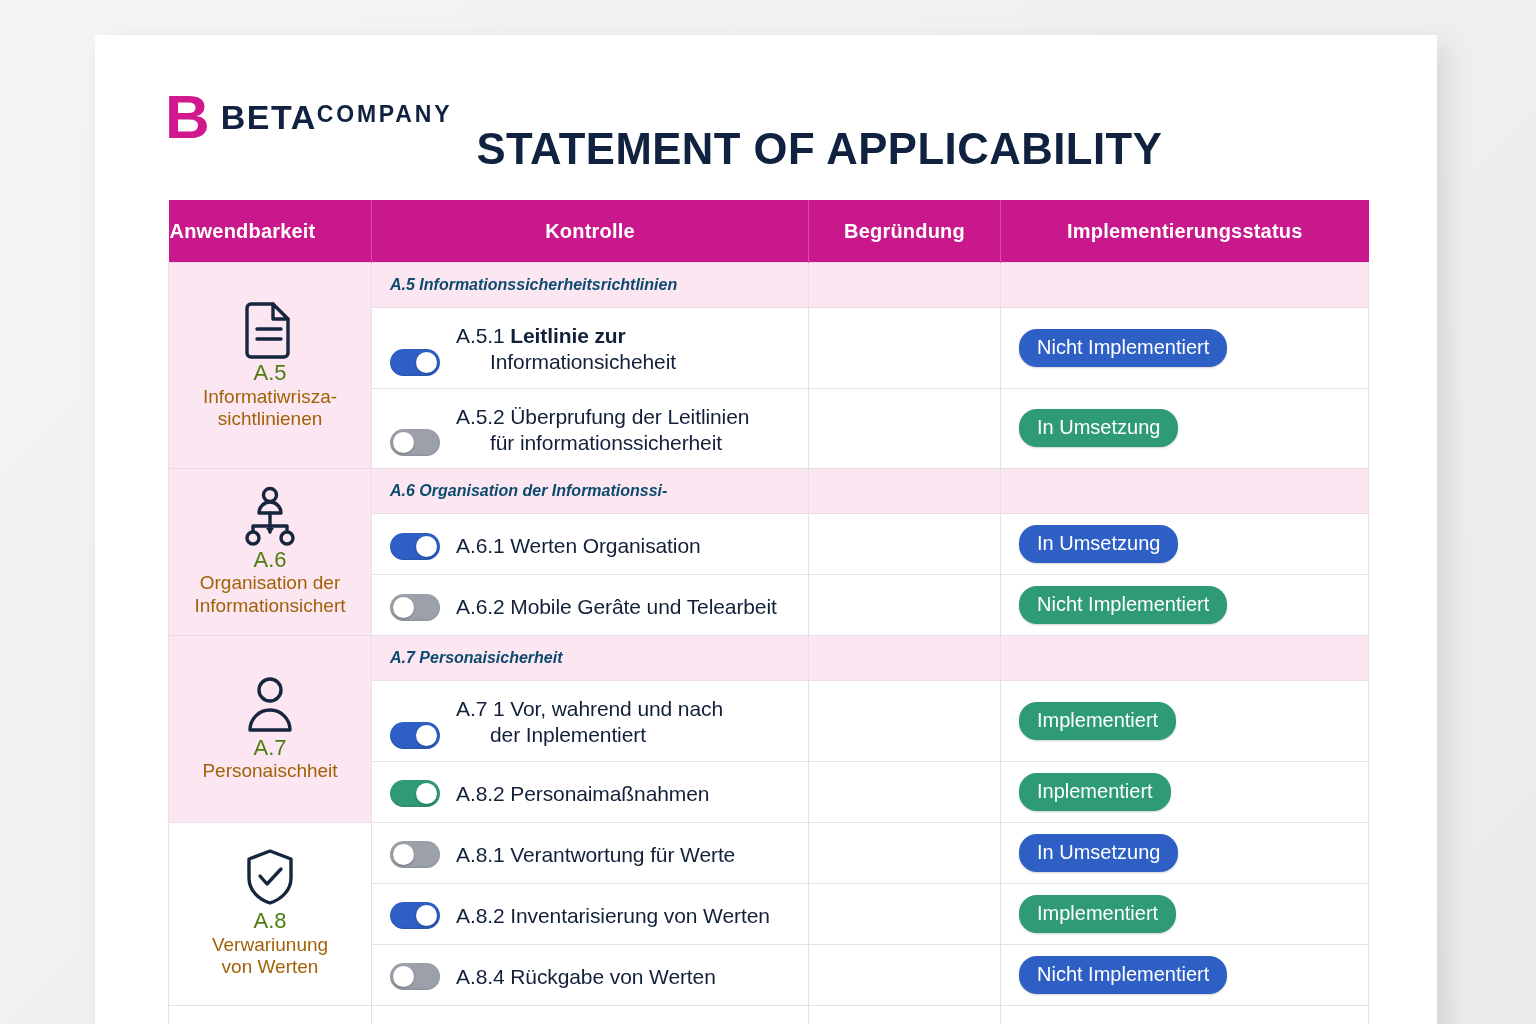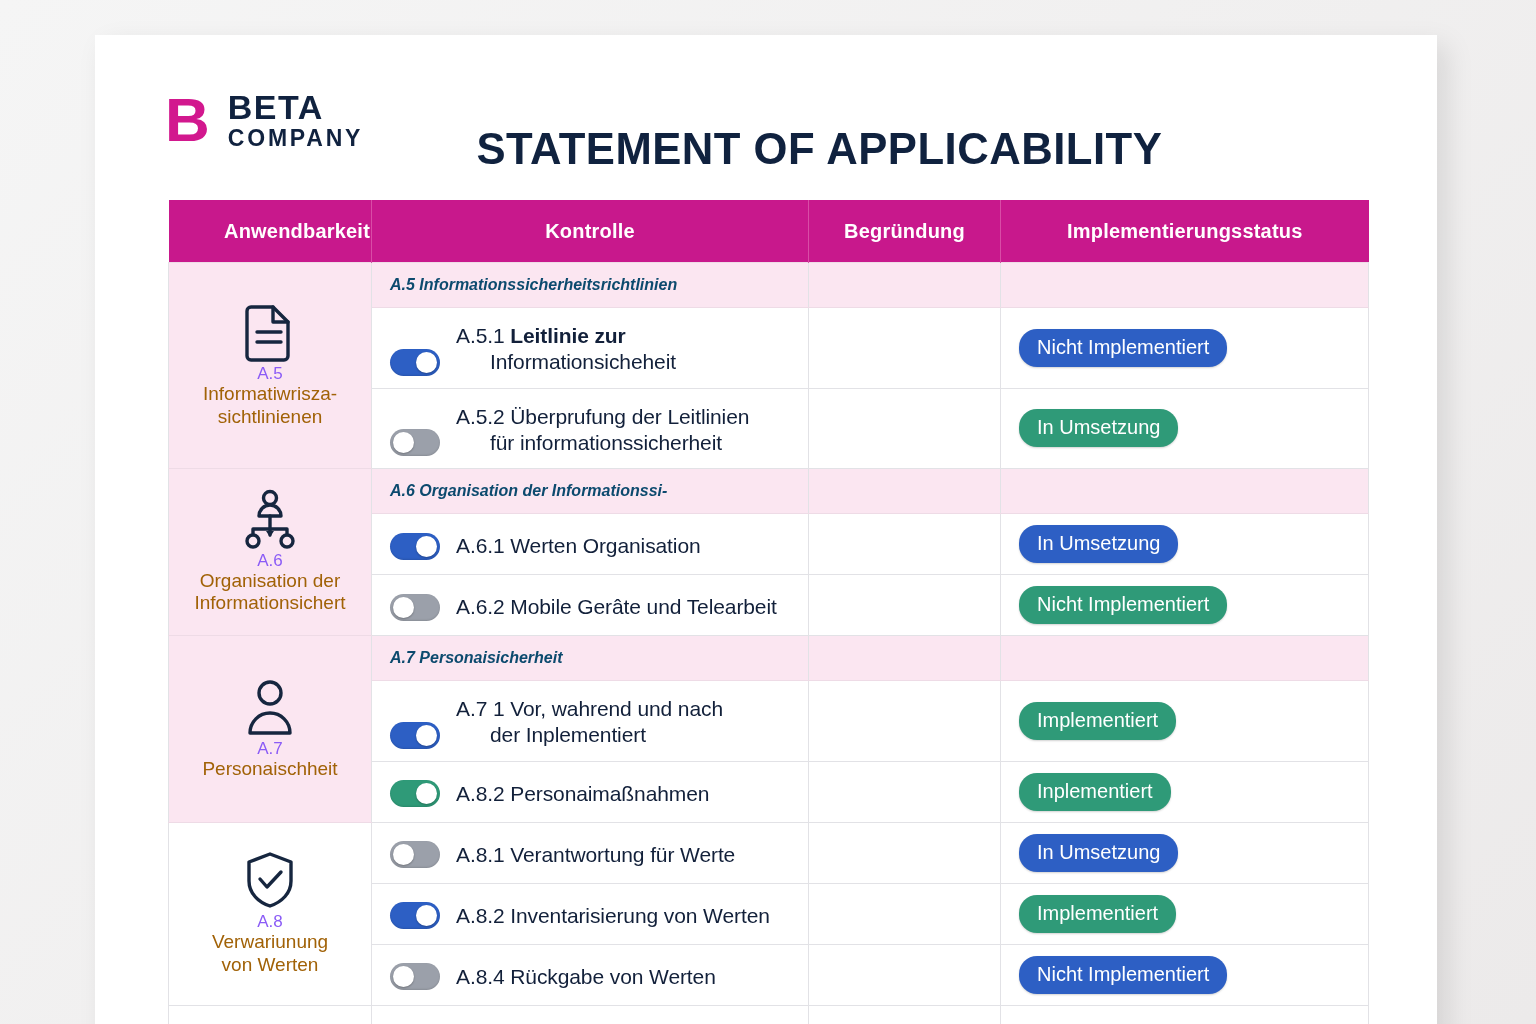--- a/index.html
+++ b/index.html
@@ -25,21 +25,21 @@
   }
 
   
   .hdr{position:absolute; left:0; top:0; width:100%; height:160px;}
   .logo{position:absolute; left:70px; top:55px; display:flex; align-items:center; gap:12px;}
   .logo-b{
     font-family:"Liberation Sans", sans-serif;
     font-size:62px; font-weight:bold; line-height:.86;
     color:#d2188e; letter-spacing:-1px;
   }
-  .logo-txt{display:flex;flex-direction:column;line-height:1;margin-left:7px;}
+  .logo-txt{display:flex;flex-direction:row;line-height:1;}
   .logo-beta{
     font-size:34px;font-weight:bold;color:#10223f;letter-spacing:1.5px;
   }
   .logo-company{
     font-size:23px;font-weight:bold;color:#10223f;letter-spacing:2.8px;margin-top:3px;
   }
   .doc-title{
     position:absolute; left:0; right:0; top:88px;
     text-align:center;
     font-size:45px; font-weight:bold;
@@ -65,21 +65,21 @@
     background:#c8188c;
     color:#ffffff;
     font-size:20px; font-weight:bold;
     height:60px;
     border-right:1px solid #d94ca6;
     text-align:center;
     vertical-align:middle;
     letter-spacing:.2px;
   }
   thead th:last-child{border-right:none;}
-  thead th.left-h{text-align:right;}
+  thead th.left-h{text-align:left;}
 
   tbody td{
     border:1px solid #e2e2e6;
     vertical-align:middle;
     background:#ffffff;
   }
   tbody tr.section td{
     background:#fbe6f1;
     border-top:1px solid #eedbe6;
     border-bottom:1px solid #eedbe6;
@@ -88,21 +88,21 @@
     font-size:16px; font-weight:bold; color:#0c4a6e;
     padding:13px 0 13px 18px; letter-spacing:0;font-style:italic;
   }
 
   
   .cat{
     text-align:center;
     padding:14px 6px 16px;
   }
   .cat-ico{height:62px; display:flex; align-items:center; justify-content:center; margin-bottom:1px;}
-  .cat-code{font-size:17px; color:#8b5cf6; line-height:1.12;}
+  .cat-code{font-size:22px; color:#4d7c0f; line-height:1.12;}
   .cat-name{font-size:19px; color:#a16207; line-height:1.18;}
 
   
   .ctrl{
     padding:12px 12px 12px 18px;
   }
   .ctrl-in{display:flex; align-items:flex-end; gap:16px;}
   .ctrl-txt{
     font-size:21px; color:#12203a; line-height:1.25;
     padding-top:3px; letter-spacing:-.1px;

